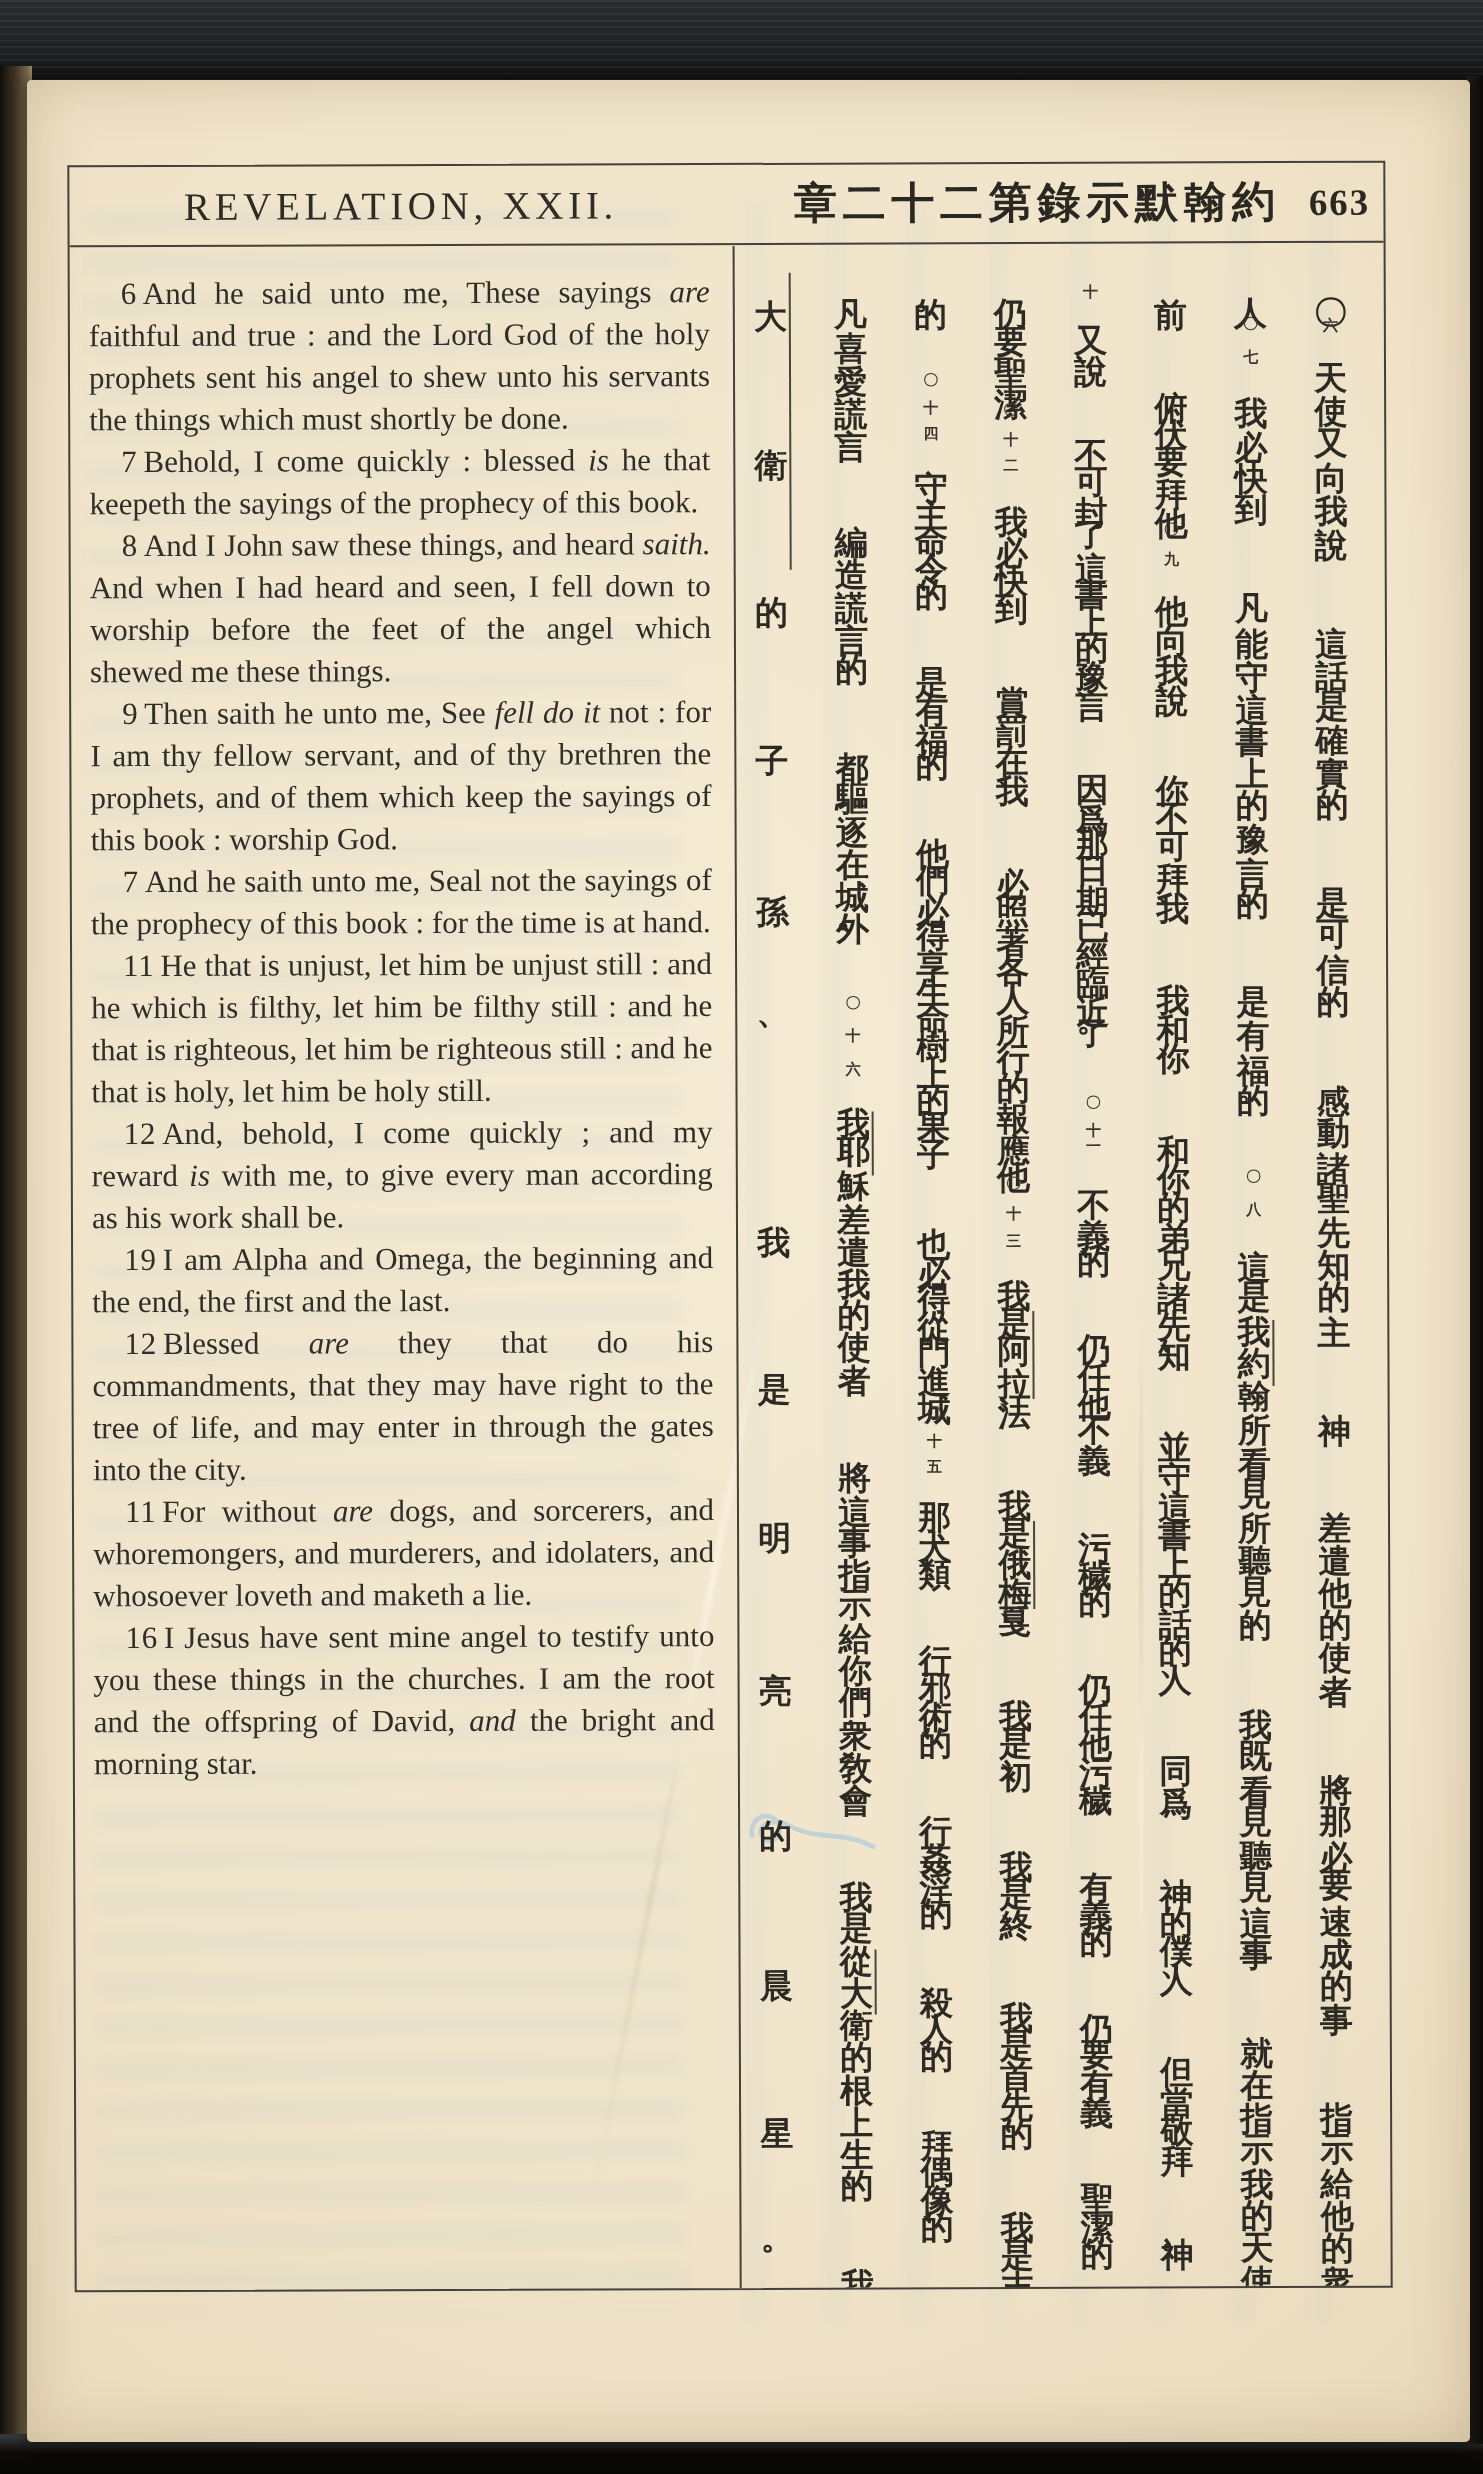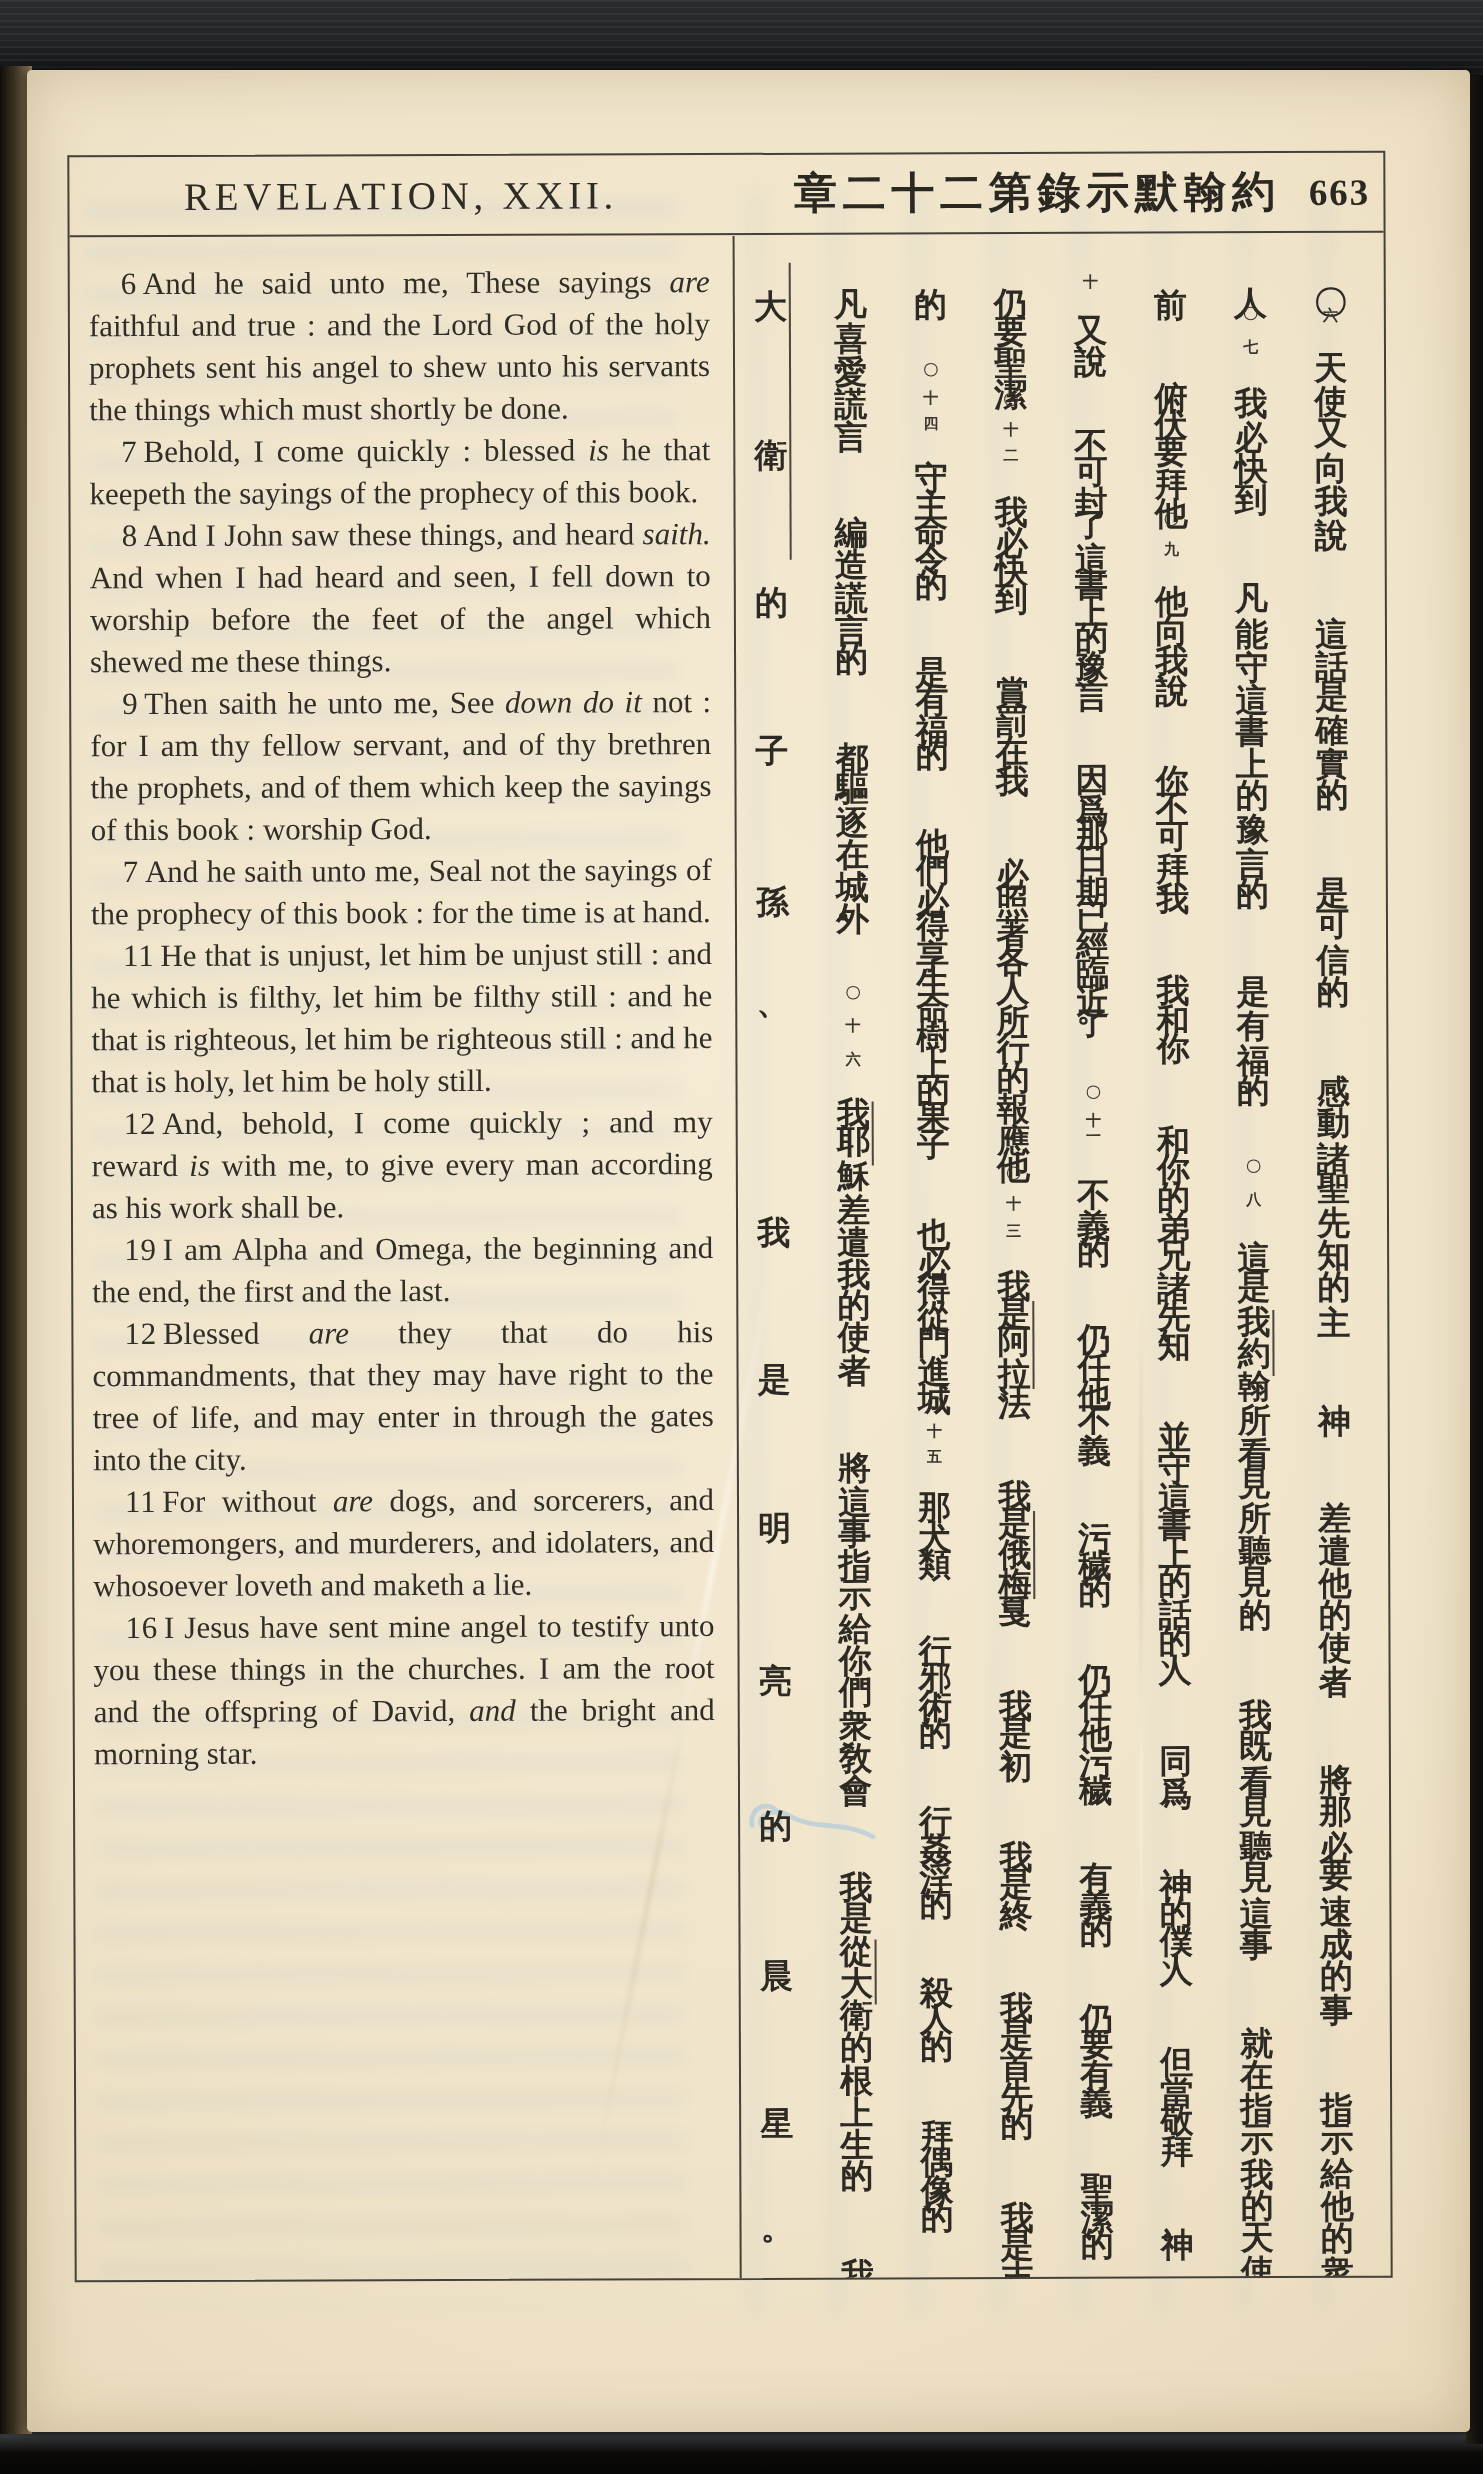--- a/index.html
+++ b/index.html
@@ -12,21 +12,21 @@
     background:
       linear-gradient(180deg,#2a2d2f 0px,#222527 38px,#17181a 66px,#100f0e 85px,#100f0e 2420px,#35393b 2436px,#0b0a09 2453px,#060605 2475px);
   }
   .photo::before{content:"";position:absolute;left:0;top:0;width:1483px;height:81px;
     background:repeating-linear-gradient(180deg,rgba(255,255,255,.05) 0 1.9px,transparent 1.9px 6.6px);}
   .edge-left{position:absolute;left:0;top:66px;width:32px;height:2368px;
     background:linear-gradient(90deg,#0f0d0a 0%,#3c3222 45%,#77664a 85%,#9a8866 100%);}
   .edge-right{position:absolute;right:0;top:76px;width:17px;height:2368px;
     background:linear-gradient(270deg,#0b0a09 0%,#262219 100%);}
 
-  .paper{position:absolute;left:26.5px;top:70px;width:1443px;height:2362px;
+  .paper{position:absolute;left:26.5px;top:80px;width:1443px;height:2362px;
     border-radius:4.7px;
     background:radial-gradient(115% 95% at 46% 42%, #f5ead3 0%, #f0e4ca 48%, #e9dabc 74%, #ddcba8 92%, #d2bf9a 100%);
     box-shadow:inset 0 0 57px rgba(120,95,55,.25), 0 0 13.3px rgba(0,0,0,.55);
     overflow:hidden;
   }
 
   
   .ghost{position:absolute;pointer-events:none;}
   .ghost-en{left:66px;top:133px;width:587px;height:2103px;opacity:.5;
     background:repeating-linear-gradient(180deg, rgba(124,175,208,.18) 0 14px, transparent 14px 42px);
@@ -93,21 +93,21 @@
         <div class="hdr-right">
           <span class="hdr-zh">章二十二第錄示默翰約</span>
           <span class="pageno">663</span>
         </div>
       </div>
       <div class="cols">
         <div class="en" id="en-col">
             <p><span class="vnum">6</span><span>And he said unto me, These sayings </span><em>are</em><span> faithful and true : and the Lord God of the holy prophets sent his angel to shew unto his servants the things which must shortly be done.</span></p>
             <p><span class="vnum">7</span><span>Behold, I come quickly : blessed </span><em>is</em><span> he that keepeth the sayings of the prophecy of this book.</span></p>
             <p><span class="vnum">8</span><span>And I John saw these things, and heard </span><em>saith.</em><span>  And when I had heard and seen, I fell down to worship before the feet of the angel which shewed me these things.</span></p>
-            <p><span class="vnum">9</span><span>Then saith he unto me, See </span><em>down do it</em><span> not : for I am thy fellow servant, and of thy brethren the prophets, and of them which keep the sayings of this book : worship God.</span></p>
+            <p><span class="vnum">9</span><span>Then saith he unto me, See </span><em>fell do it</em><span> not : for I am thy fellow servant, and of thy brethren the prophets, and of them which keep the sayings of this book : worship God.</span></p>
             <p><span class="vnum">7</span><span>And he saith unto me, Seal not the sayings of the prophecy of this book : for the time is at hand.</span></p>
             <p><span class="vnum">11</span><span>He that is unjust, let him be unjust still : and he which is filthy, let him be filthy still : and he that is righteous, let him be righteous still : and he that is holy, let him be holy still.</span></p>
             <p><span class="vnum">12</span><span>And, behold, I come quickly ; and my reward </span><em>is</em><span> with me, to give every man according as his work shall be.</span></p>
             <p><span class="vnum">19</span><span>I am Alpha and Omega, the beginning and the end, the first and the last.</span></p>
             <p><span class="vnum">12</span><span>Blessed </span><em>are</em><span> they that do his commandments, that they may have right to the tree of life, and may enter in through the gates into the city.</span></p>
             <p><span class="vnum">11</span><span>For without </span><em>are</em><span> dogs, and sorcerers, and whoremongers, and murderers, and idolaters, and whosoever loveth and maketh a lie.</span></p>
             <p><span class="vnum">16</span><span>I Jesus have sent mine angel to testify unto you these things in the churches.  I am the root and the offspring of David, </span><em>and</em><span> the bright and morning star.</span></p>
           </div>
         <div class="divider"></div>
         <div class="zh" id="zh-col">

